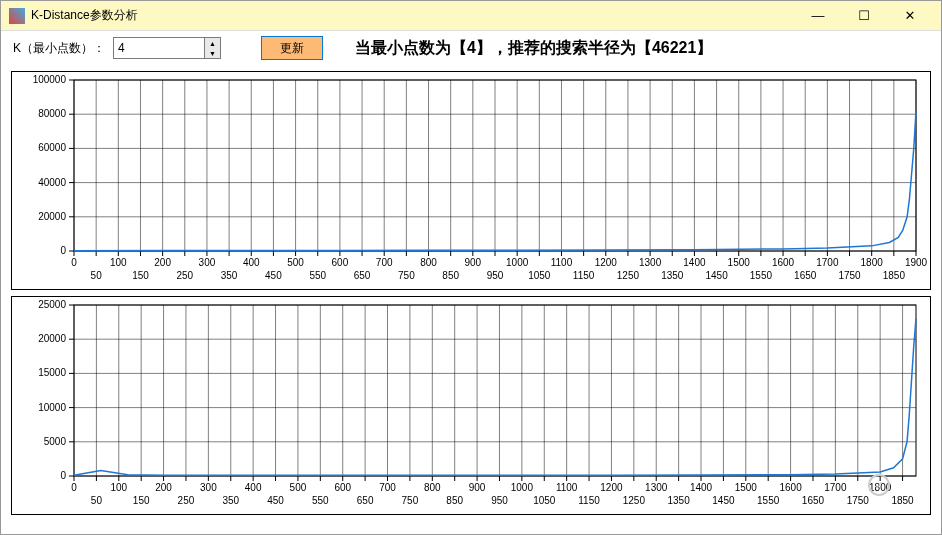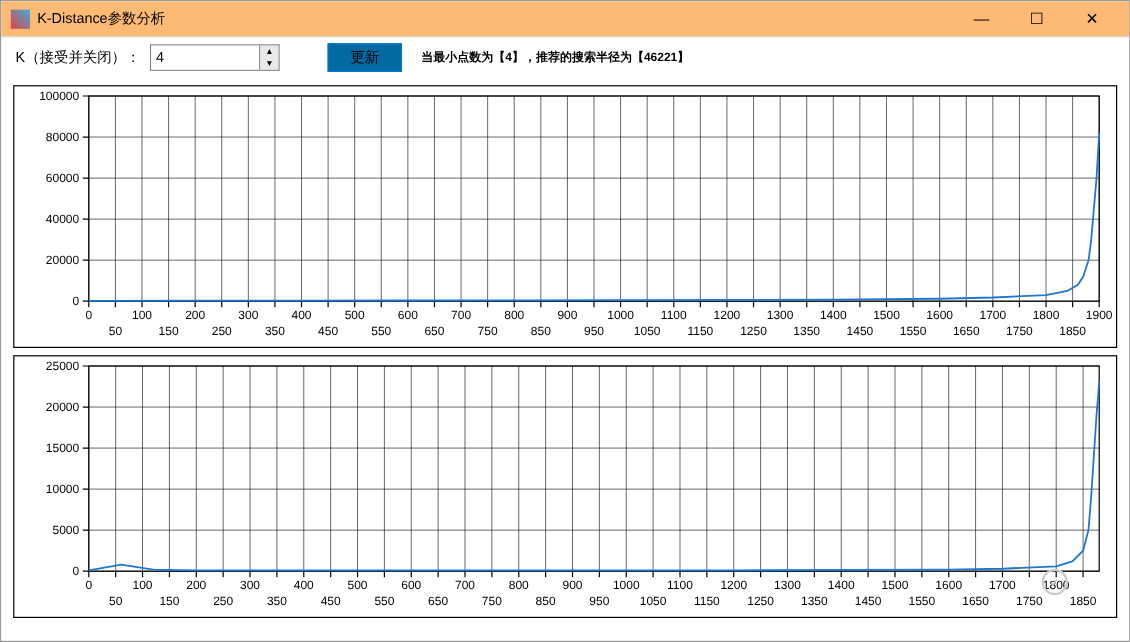--- a/index.html
+++ b/index.html
@@ -1,30 +1,30 @@
 <!DOCTYPE html>
 <html><head>
 <meta charset="utf-8">
 <style>
 *{box-sizing:border-box;margin:0;padding:0}
 body{font-family:"Microsoft YaHei","SimSun",Arial,sans-serif;font-size:12px;background:#fff;width:942px;height:535px;overflow:hidden;border:1px solid #999}
-.titlebar{height:30px;background:#fdba74;display:flex;align-items:center;padding:0 8px;border-bottom:1px solid #ddd}
+.titlebar{height:30px;background:#fef9c3;display:flex;align-items:center;padding:0 8px;border-bottom:1px solid #ddd}
 .titlebar .icon{width:16px;height:16px;background:linear-gradient(45deg,#d44,#4ad);margin-right:6px}
 .titlebar .title{flex:1;font-size:12px;color:#000}
 .winbtns{display:flex}
 .winbtn{width:46px;height:28px;display:flex;align-items:center;justify-content:center;font-size:13px;color:#000}
 .toolbar{height:34px;display:flex;align-items:center;padding:0 12px;gap:8px}
 .toolbar label{font-size:12px}
 .spinner{display:flex;border:1px solid #7a7a7a;height:22px;background:#fff}
 .spinner input{border:none;width:90px;padding:0 4px;font-size:12px;outline:none}
 .spinbtns{display:flex;flex-direction:column;width:16px;border-left:1px solid #7a7a7a}
 .spinbtns div{flex:1;display:flex;align-items:center;justify-content:center;font-size:7px;background:#e9e9e9}
-.btn{height:24px;padding:0 18px;background:#0369a1;border:1px solid #0078d7;font-size:12px;cursor:pointer;display:flex;align-items:center}
+.btn{height:24px;padding:0 18px;background:#fdba74;border:1px solid #0078d7;font-size:12px;cursor:pointer;display:flex;align-items:center}
 .btn.b2{border-color:#adadad}
-.rectext{font-weight:bold;font-size:10px;margin-left:8px}
+.rectext{font-weight:bold;font-size:16px;margin-left:24px}
 .spacer{flex:1}
 .chartarea{padding:6px 10px 4px 10px}
 .chartbox{border:1px solid #000;background:#fff;margin-bottom:6px;position:relative;height:219px}
 svg{display:block}
 .watermark{position:absolute;right:40px;bottom:18px;color:#bbb;font-size:16px;display:flex;align-items:center;gap:6px;pointer-events:none}
 .watermark .circ{width:22px;height:22px;border:2px solid #ccc;border-radius:50%;display:flex;align-items:center;justify-content:center;font-size:11px;color:#ccc}
 </style>
 </head>
 <body>
 
@@ -32,21 +32,21 @@
   <div class="icon"></div>
   <div class="title">K-Distance参数分析</div>
   <div class="winbtns">
     <div class="winbtn">—</div>
     <div class="winbtn">☐</div>
     <div class="winbtn">✕</div>
   </div>
 </div>
 
 <div class="toolbar">
-  <label>K（接受并关闭）：</label>
+  <label>K（最小点数）：</label>
   <div class="spinner">
     <input value="4" style="">
     <div class="spinbtns">
       <div>▲</div>
       <div>▼</div>
     </div>
   </div>
   <div style="width:24px"></div>
   <div class="btn">更新</div>
   <div class="rectext">当最小点数为【4】，推荐的搜索半径为【46221】</div>

